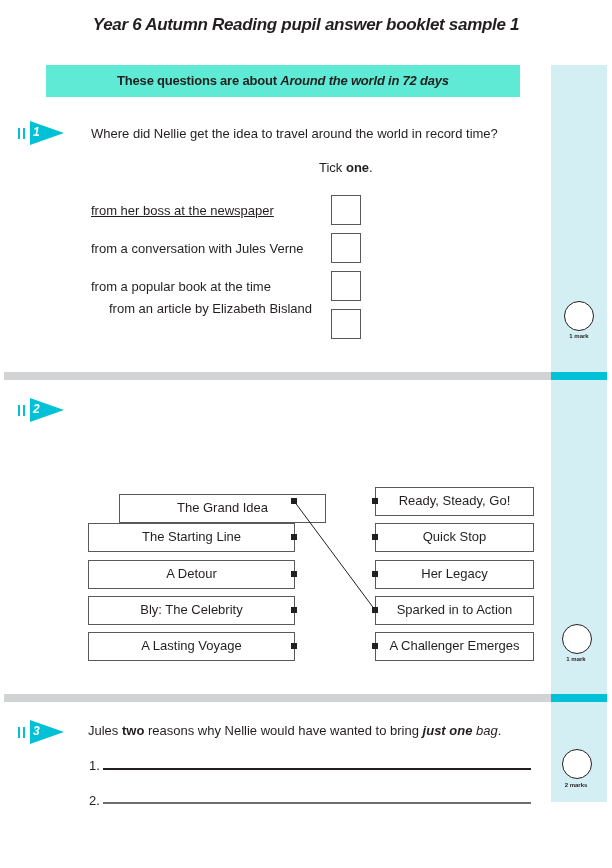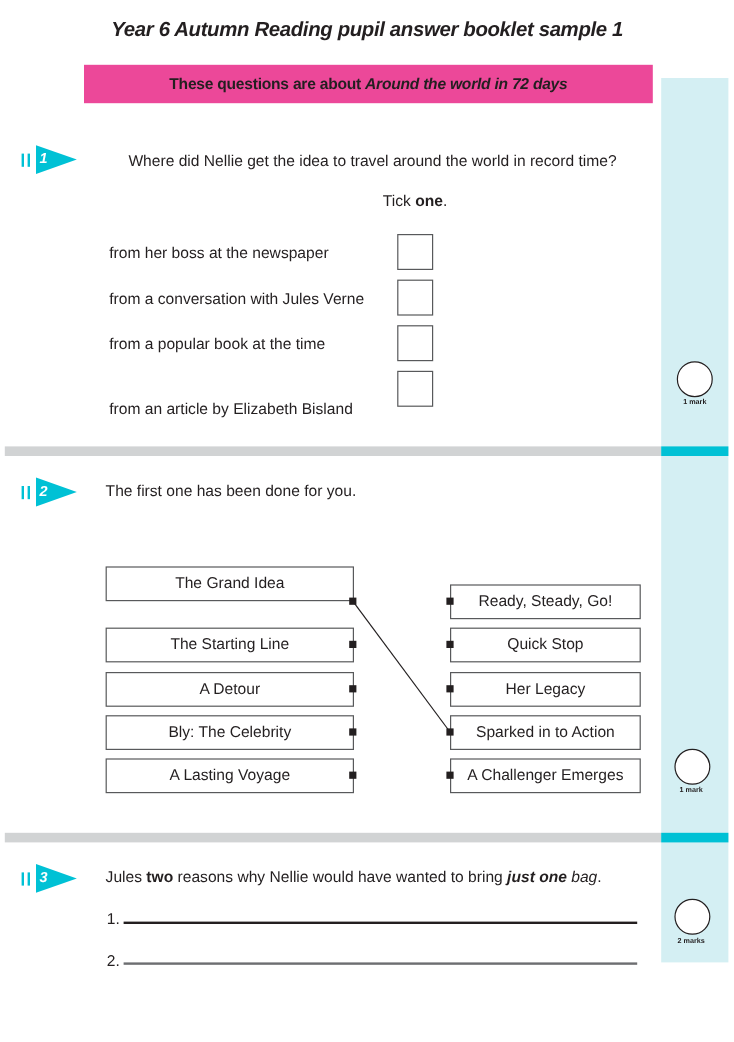--- a/index.html
+++ b/index.html
@@ -2,21 +2,21 @@
 <html><head>
   <meta charset="utf-8">
   <style>
     * { box-sizing: border-box; margin: 0; padding: 0; }
     html, body { width: 612px; height: 868px; background: #ffffff; overflow: hidden; }
     body { position: relative; font-family: "Liberation Sans", sans-serif; color: #231f20; }
     .abs { position: absolute; }
 
     .page-title { left: 0; top: 15px; width: 612px; text-align: center; font-size: 17px; font-weight: bold; font-style: italic; letter-spacing: -0.3px; color: #231f20; }
 
-    .topic-banner { left: 46px; top: 54px; width: 474px; height: 32px; background: #ec4899; text-align: center; line-height: 32px; font-size: 13px; font-weight: bold; letter-spacing: -0.2px; margin-left: 24px; }
+    .topic-banner { left: 46px; top: 65px; width: 474px; height: 32px; background: #5eead4; text-align: center; line-height: 32px; font-size: 13px; font-weight: bold; letter-spacing: -0.2px; }
     .topic-banner em { font-style: italic; }
 
     .marks-column { left: 551px; top: 65px; width: 56px; height: 737px; background: #d4eff3; }
 
     .separator-gray { left: 4px; width: 547px; height: 8px; background: #d1d3d4; }
     .separator-teal { left: 551px; width: 56px; height: 8px; background: #00c1d5; }
 
     .qmarker { left: 18px; width: 46px; height: 24px; }
     .qmarker .bars { position: absolute; left: 0; top: 7px; width: 10px; height: 11px; }
     .qmarker .bars span { position: absolute; top: 0; width: 2px; height: 11px; background: #00c1d5; }
@@ -50,54 +50,53 @@
 <div class="abs topic-banner"><span>These questions are about </span><em>Around the world in 72 days</em></div>
 
 <div class="abs qmarker" style="top:121px;">
   <div class="bars">
       <span style="left:0"></span>
       <span style="left:5px"></span>
     </div>
   <div class="flag"></div>
   <div class="num">1</div>
 </div>
-<div class="abs qtext" style="left:107px; top:125px;">Where did Nellie get the idea to travel around the world in record time?</div>
+<div class="abs qtext" style="left:91px; top:125px;">Where did Nellie get the idea to travel around the world in record time?</div>
 <div class="abs qtext" style="left:319px; top:159px;"><span>Tick </span><b>one</b><span>.</span></div>
 
-<div class="abs option-label qtext" style="top:202px;">from her boss at the newspaper</div>
+<div class="abs option-label qtext" style="top:202px;text-decoration:underline;">from her boss at the newspaper</div>
 <div class="abs tick-box" style="top:195px;"></div>
 
 <div class="abs option-label qtext" style="top:240px;">from a conversation with Jules Verne</div>
 <div class="abs tick-box" style="top:233px;"></div>
 
 <div class="abs option-label qtext" style="top:278px;text-align:center;">from a popular book at the time</div>
 <div class="abs tick-box" style="top:271px;"></div>
 
-<div class="abs option-label qtext" style="top:332px;">from an article by Elizabeth Bisland</div>
+<div class="abs option-label qtext" style="top:300px;margin-left:18px;">from an article by Elizabeth Bisland</div>
 <div class="abs tick-box" style="top:309px;"></div>
 
 <div class="abs mark-circle" style="left:564px; top:301px;"></div>
 <div class="abs mark-label" style="left:551px; top:333px;">1 mark</div>
 
 <div class="abs separator-gray" style="top:372px;"></div>
 <div class="abs separator-teal" style="top:372px;"></div>
 
 <div class="abs qmarker" style="top:398px;">
   <div class="bars">
       <span style="left:0"></span>
       <span style="left:5px"></span>
     </div>
   <div class="flag"></div>
   <div class="num">2</div>
 </div>
 <div class="abs qtext" style="left:88px; top:400px; width:450px;">
-  <div>The first one has been done for you.</div>
 </div>
 
-<div class="abs match-box match-left" style="top:472px;">The Grand Idea</div>
+<div class="abs match-box match-left" style="top:494px;margin-left:31px;">The Grand Idea</div>
 <div class="abs match-box match-left" style="top:523px;">The Starting Line</div>
 <div class="abs match-box match-left" style="top:560px;">A Detour</div>
 <div class="abs match-box match-left" style="top:596px;">Bly: The Celebrity</div>
 <div class="abs match-box match-left" style="top:632px;">A Lasting Voyage</div>
 
 <div class="abs match-box match-right" style="top:487px;">Ready, Steady, Go!</div>
 <div class="abs match-box match-right" style="top:523px;">Quick Stop</div>
 <div class="abs match-box match-right" style="top:560px;">Her Legacy</div>
 <div class="abs match-box match-right" style="top:596px;">Sparked in to Action</div>
 <div class="abs match-box match-right" style="top:632px;">A Challenger Emerges</div>

